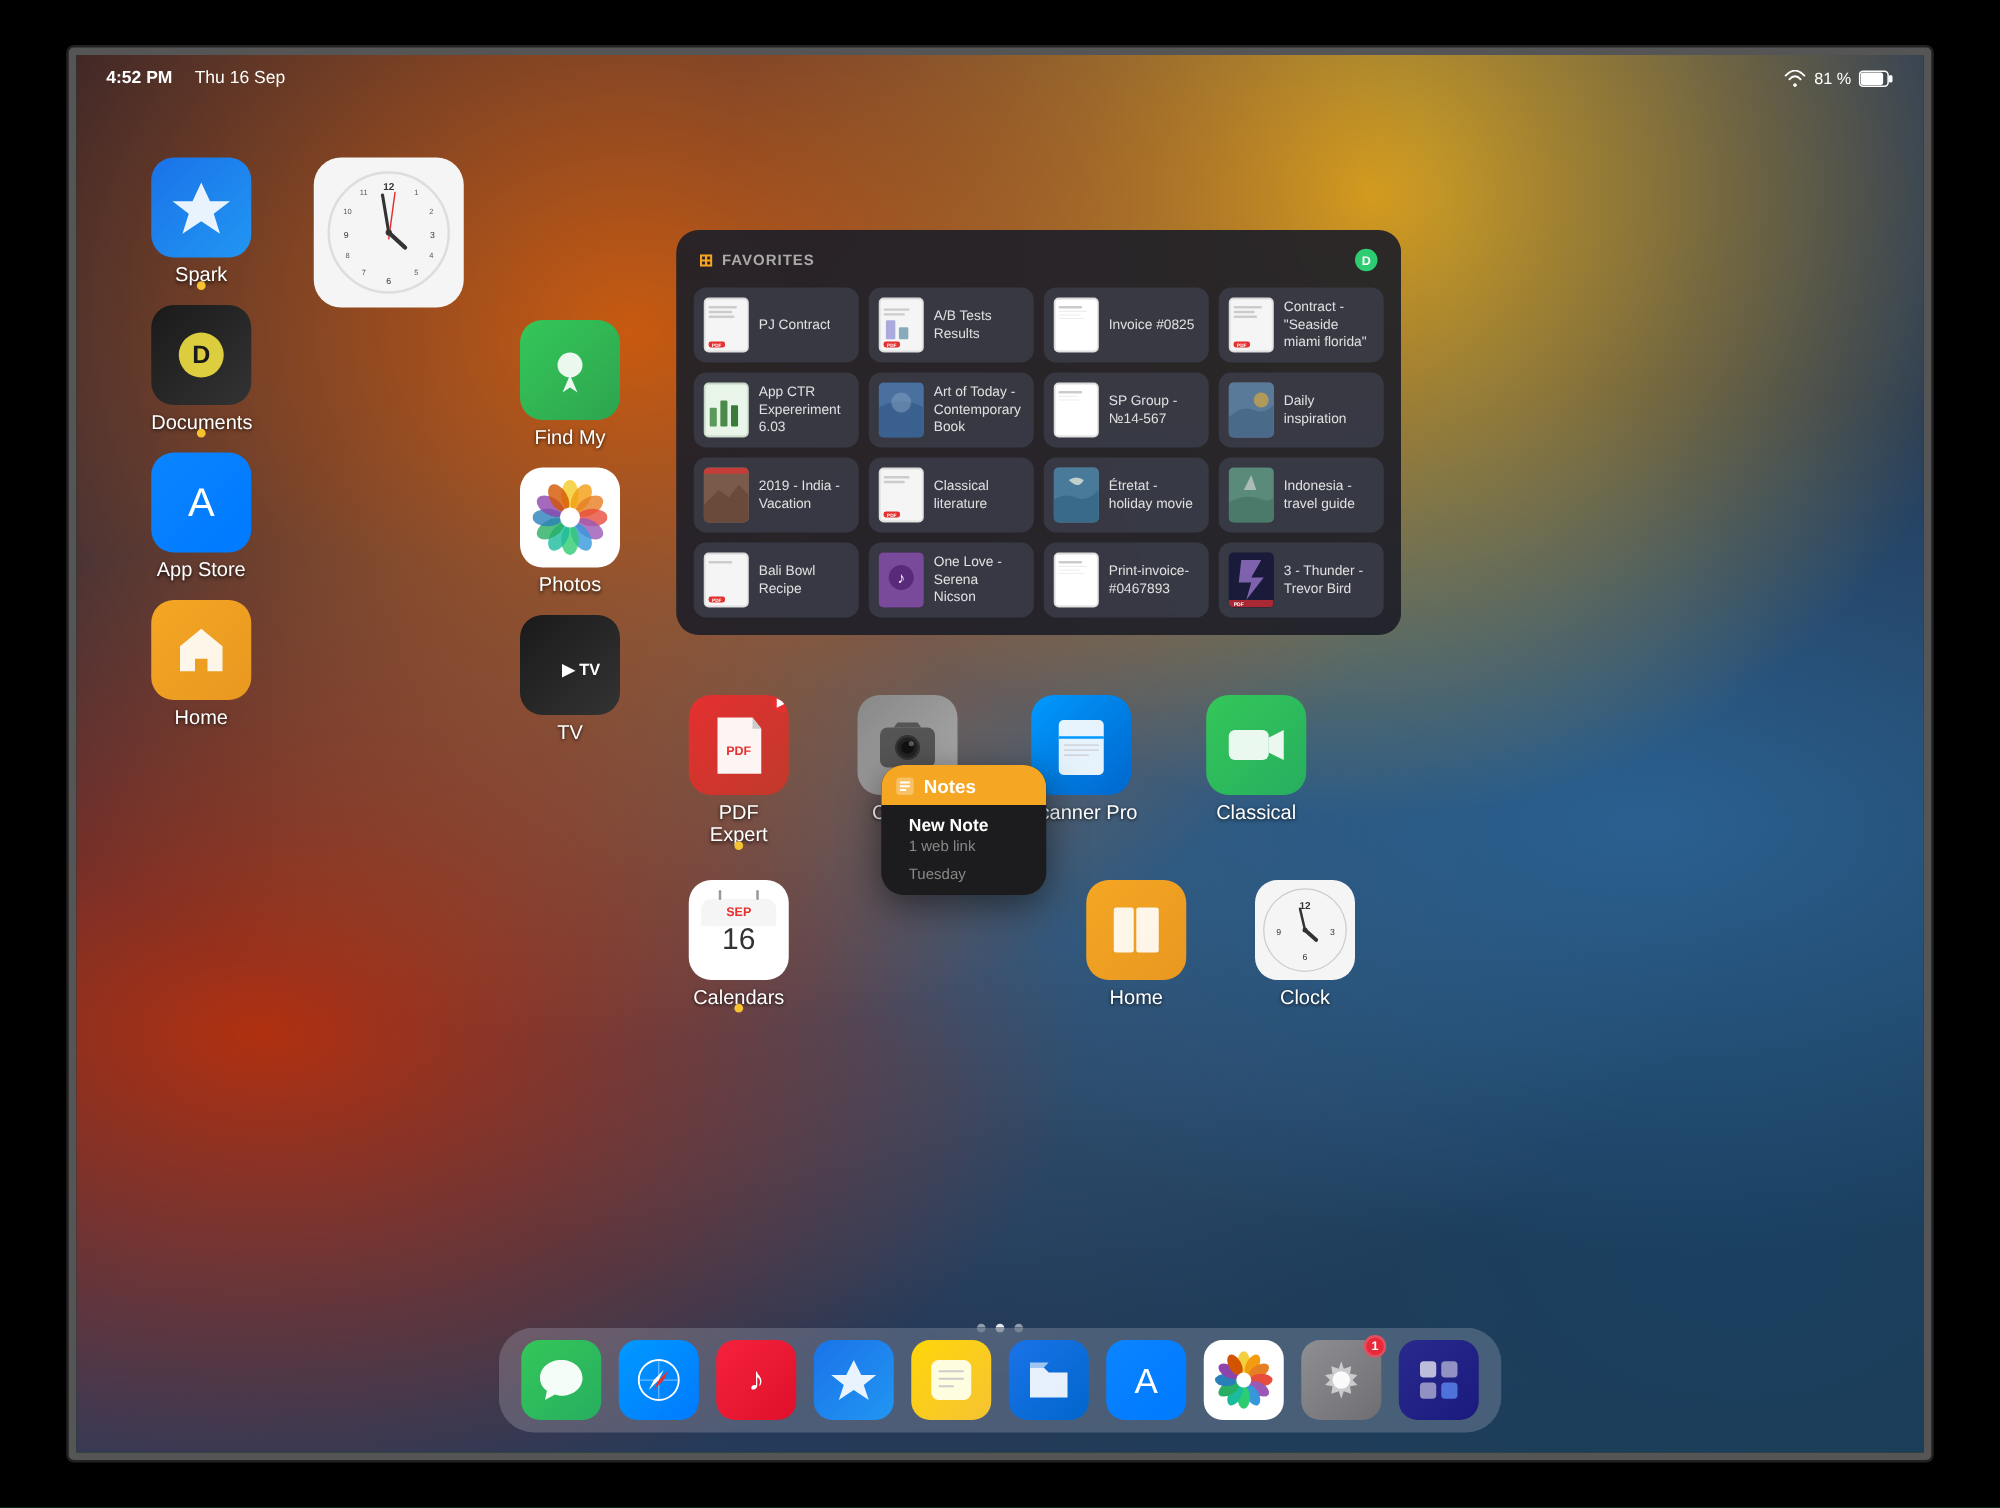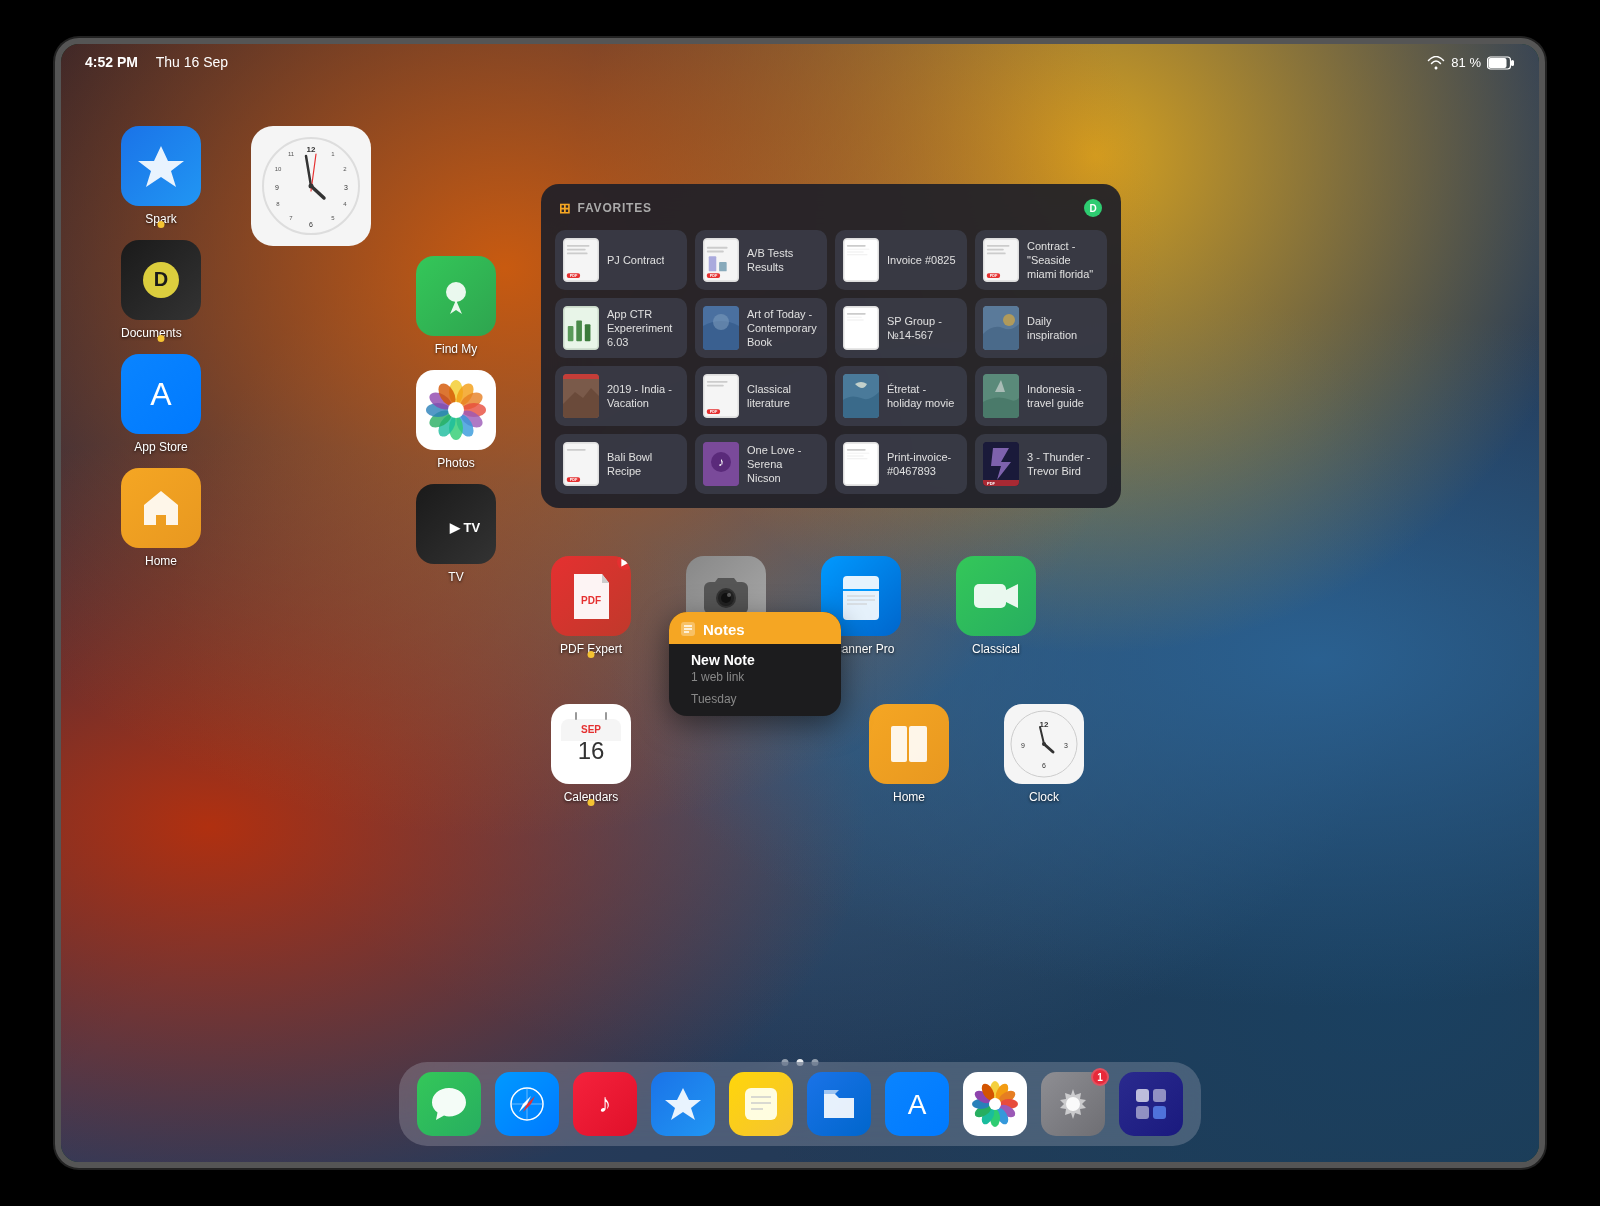--- a/index.html
+++ b/index.html
@@ -11,21 +11,21 @@
       display: flex;
       align-items: center;
       justify-content: center;
       font-family: -apple-system, BlinkMacSystemFont, 'SF Pro Display', 'Helvetica Neue', sans-serif;
     }
 
     .ipad-frame {
       width: 1490px;
       height: 1130px;
       background: #14532d;
-      border-radius: 24px;
+      border-radius: 4px;
       border: 6px solid #555;
       position: relative;
       overflow: hidden;
       box-shadow: 0 0 0 2px #222, inset 0 0 30px rgba(0,0,0,0.5);
     }
 
     .wallpaper {
       position: absolute;
       inset: 0;
       background: radial-gradient(ellipse at 30% 20%, #c85a10 0%, transparent 45%),
@@ -85,21 +85,21 @@
       display: flex;
       align-items: center;
       justify-content: center;
       font-size: 36px;
       position: relative;
       overflow: hidden;
     }
 
     .app-label {
       color: #fff;
-      font-size: 12px;
+      font-size: 16px;
       text-align: center;
       text-shadow: 0 1px 3px rgba(0,0,0,0.8);
     }
 
     .notification-dot {
       position: absolute;
       bottom: -2px;
       left: 50%;
       transform: translateX(-50%);
       width: 7px;
@@ -193,22 +193,22 @@
       overflow: hidden;
       display: -webkit-box;
       -webkit-line-clamp: 3;
       -webkit-box-orient: vertical;
     }
 
     
     .notes-widget {
       position: absolute;
       top: 568px;
-      left: 608px;
-      width: 172px;
+      left: 644px;
+      width: 132px;
       background: #1c1c1e;
       border-radius: 18px;
       overflow: hidden;
       z-index: 50;
       box-shadow: 0 8px 30px rgba(0,0,0,0.5);
     }
 
     .notes-header {
       background: #f5a623;
       padding: 8px 10px 6px;

